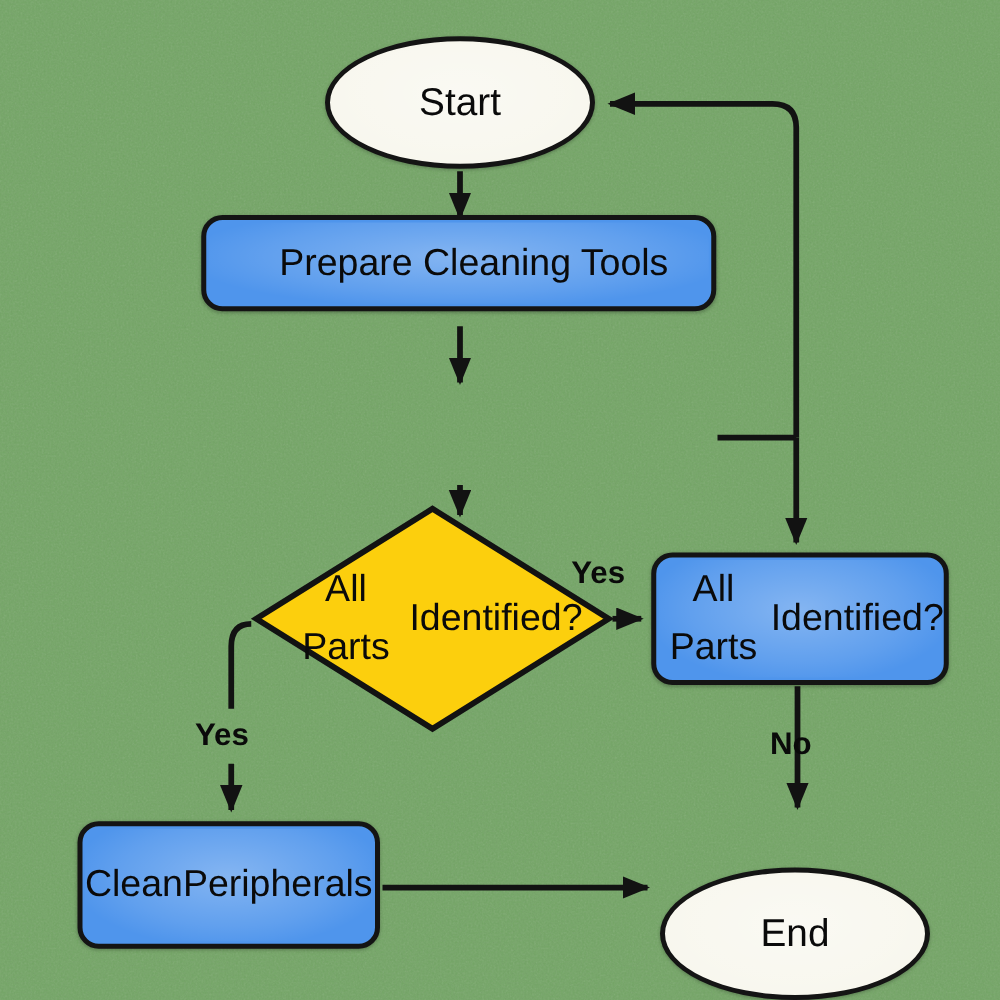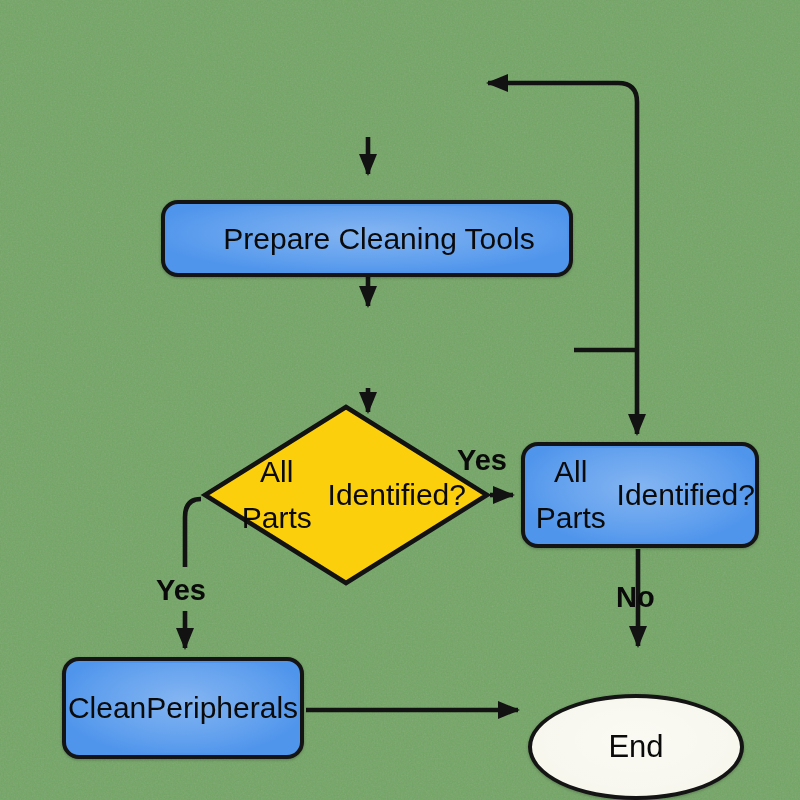--- a/index.html
+++ b/index.html
@@ -62,31 +62,31 @@
     border-radius:inherit;
     background:radial-gradient(ellipse at 50% 42%, rgba(255,255,255,0.30) 0%, rgba(255,255,255,0.10) 55%, rgba(255,255,255,0) 78%);
     pointer-events:none;
     z-index:1;
   }
   .multiline{flex-direction:row;line-height:1.55;}
   .bare{background:none;border:none;box-shadow:none;}
   .bare::after{display:none;}
 
   #n-start   {left:260px;top:29px; width:216px;height:106px;font-size:31px;}
-  #n-prepare {left:161px;top:200px;width:412px;height:77px; font-size:30px;padding-left:24px;}
+  #n-prepare {left:161px;top:172px;width:412px;height:77px; font-size:30px;padding-left:24px;}
   #n-identify{left:161px;top:314px;width:412px;height:72px; font-size:30px;}
   #n-decision{left:226px;top:446px;width:240px;height:98px; font-size:30px;}
   #n-confirm {left:521px;top:442px;width:238px;height:106px;font-size:30px;}
   #n-clean   {left:62px; top:657px;width:242px;height:102px;font-size:30px;}
   #n-end     {left:528px;top:694px;width:216px;height:106px;font-size:31px;}
 
   .edge-label{
     position:absolute;
     font-weight:bold;
-    font-size:29px;
+    font-size:25px;
     color:#0a0a0a;
   }
   #lbl-yes-right{left:457px;top:444px;}
   #lbl-yes-left {left:156px;top:574px;}
   #lbl-no       {left:589px;top:581px;margin-left:27px;}
 </style>
 </head>
 <body>
 
 <div class="stage">
@@ -114,20 +114,23 @@
     <path d="M637,350 L637,434" marker-end="url(#ah)"></path>
     <path d="M490,495 L513,495" marker-end="url(#ah)"></path>
     <path d="M638,549 L638,646" marker-end="url(#ah)"></path>
     <path d="M201,499 Q185,499 185,517 L185,567"></path>
     <path d="M185,611 L185,648" marker-end="url(#ah)"></path>
     <path d="M306,710 L518,710" marker-end="url(#ah)"></path>
 
     <polygon points="346,407 487,495 346,583 205,495"></polygon>
   </svg>
 
+  <div class="node terminator" id="n-start">
+    <span class="ln">Start</span>
+  </div>
 
   <div class="node process" id="n-prepare">
     <span class="ln">Prepare Cleaning Tools</span>
   </div>
 
 
   <div class="node bare multiline" id="n-decision">
     <span class="ln">All Parts</span>
     <span class="ln">Identified?</span>
   </div>

